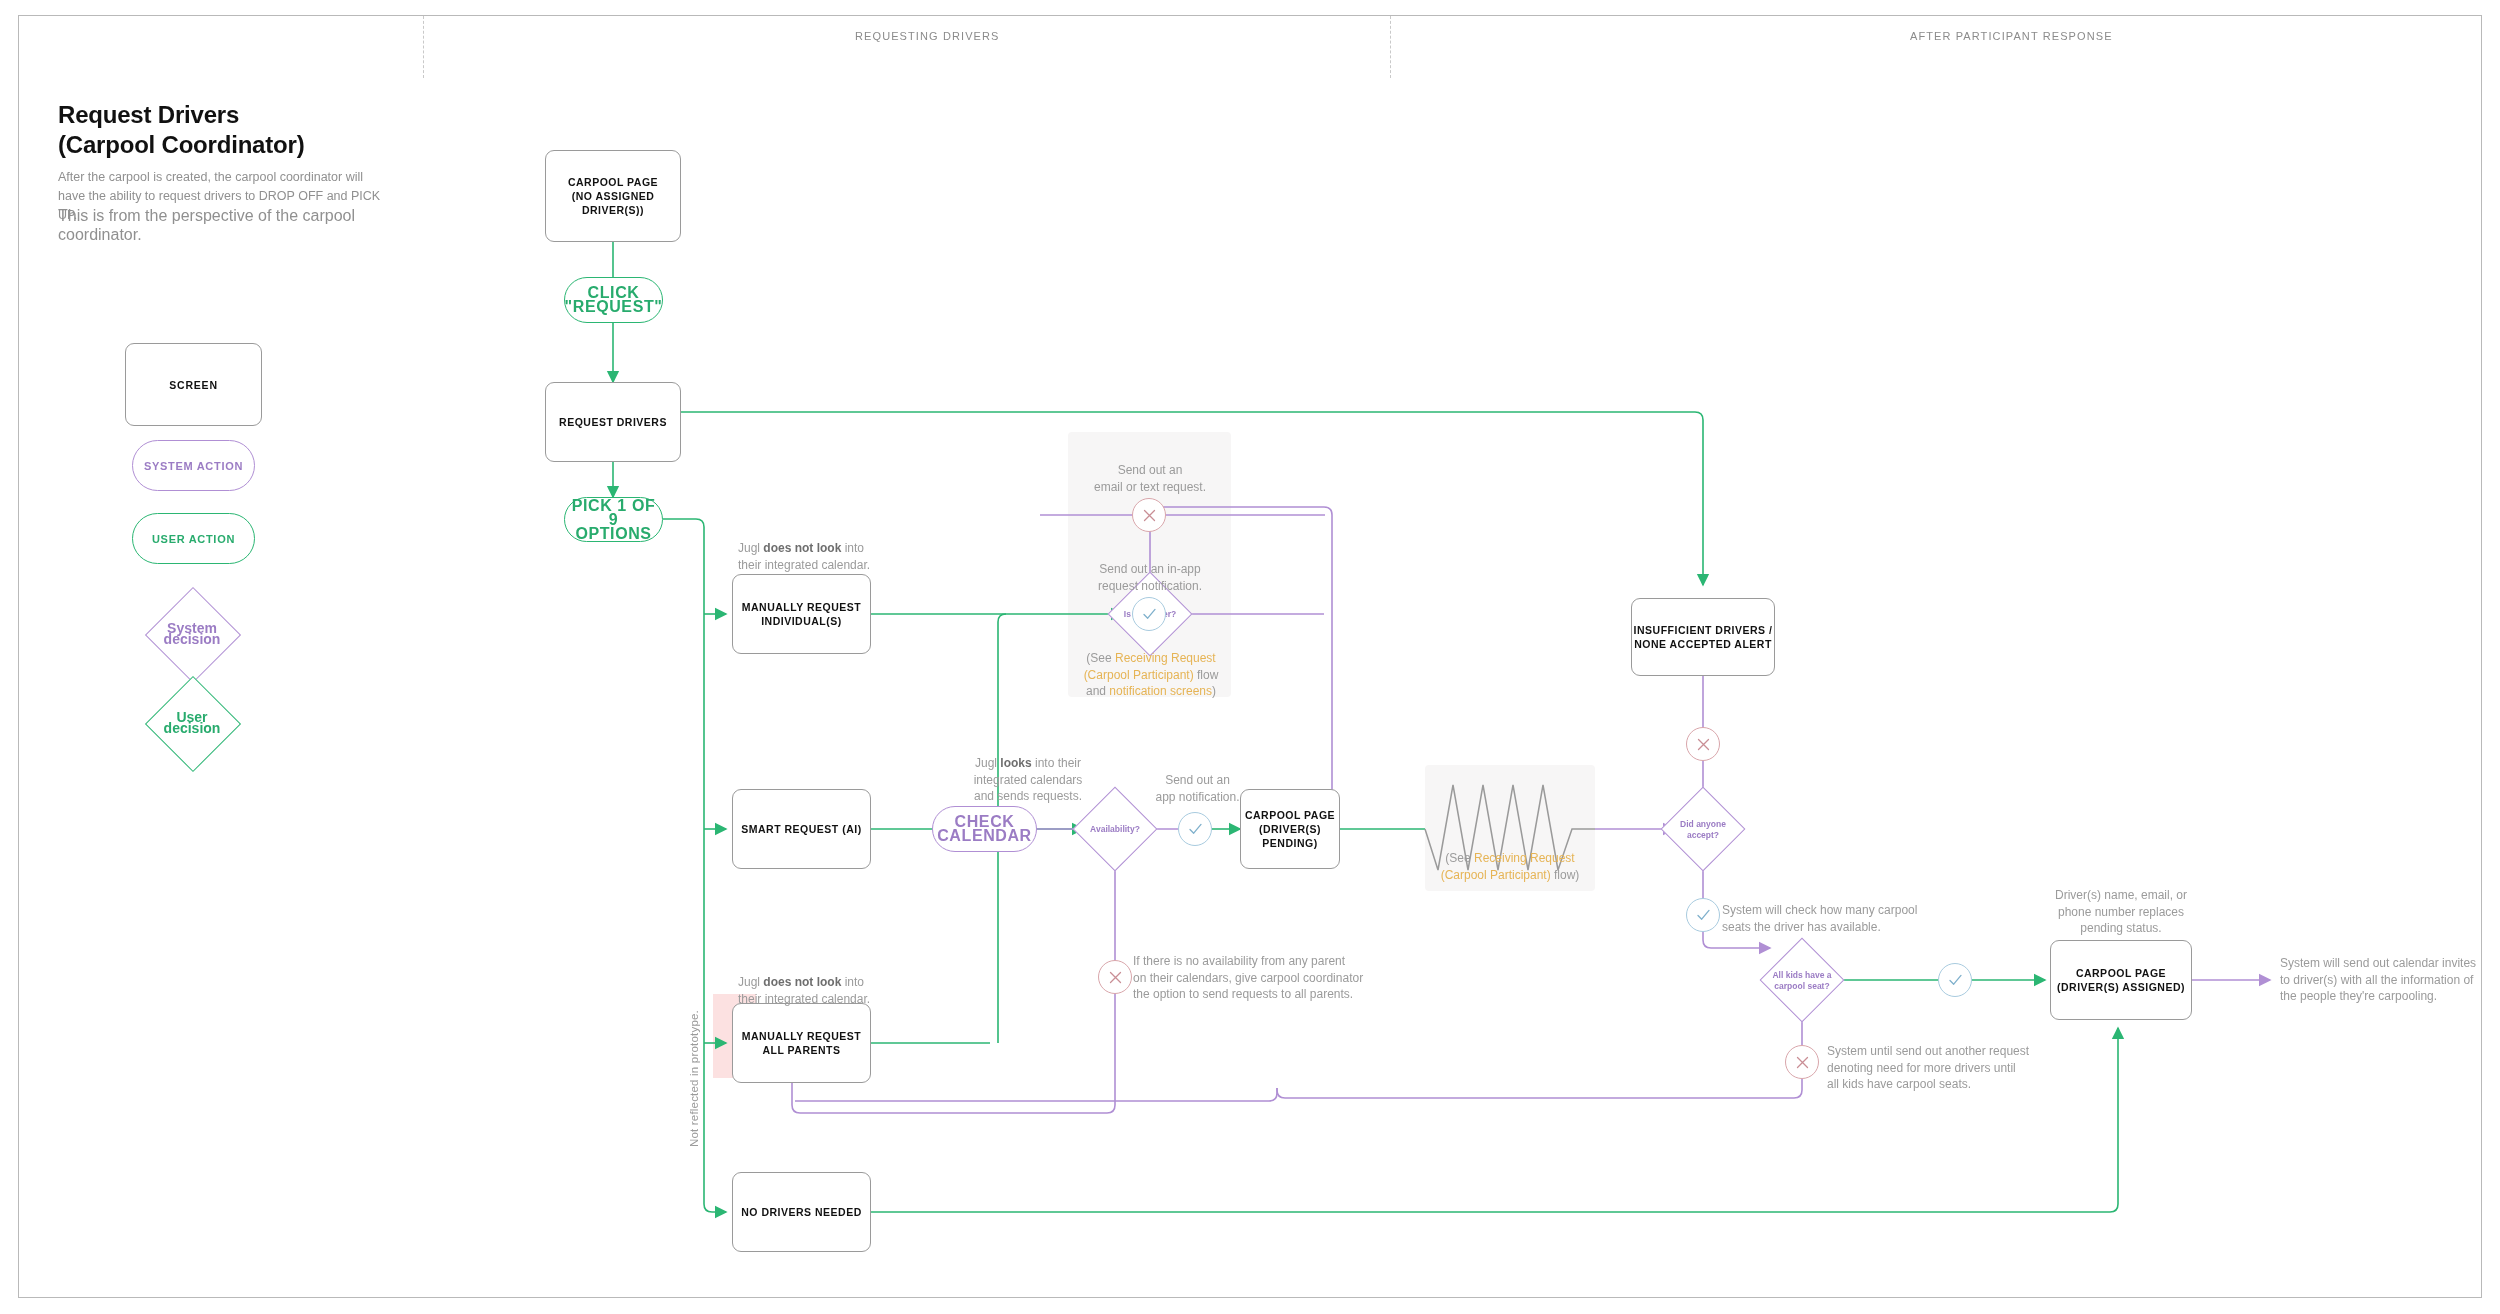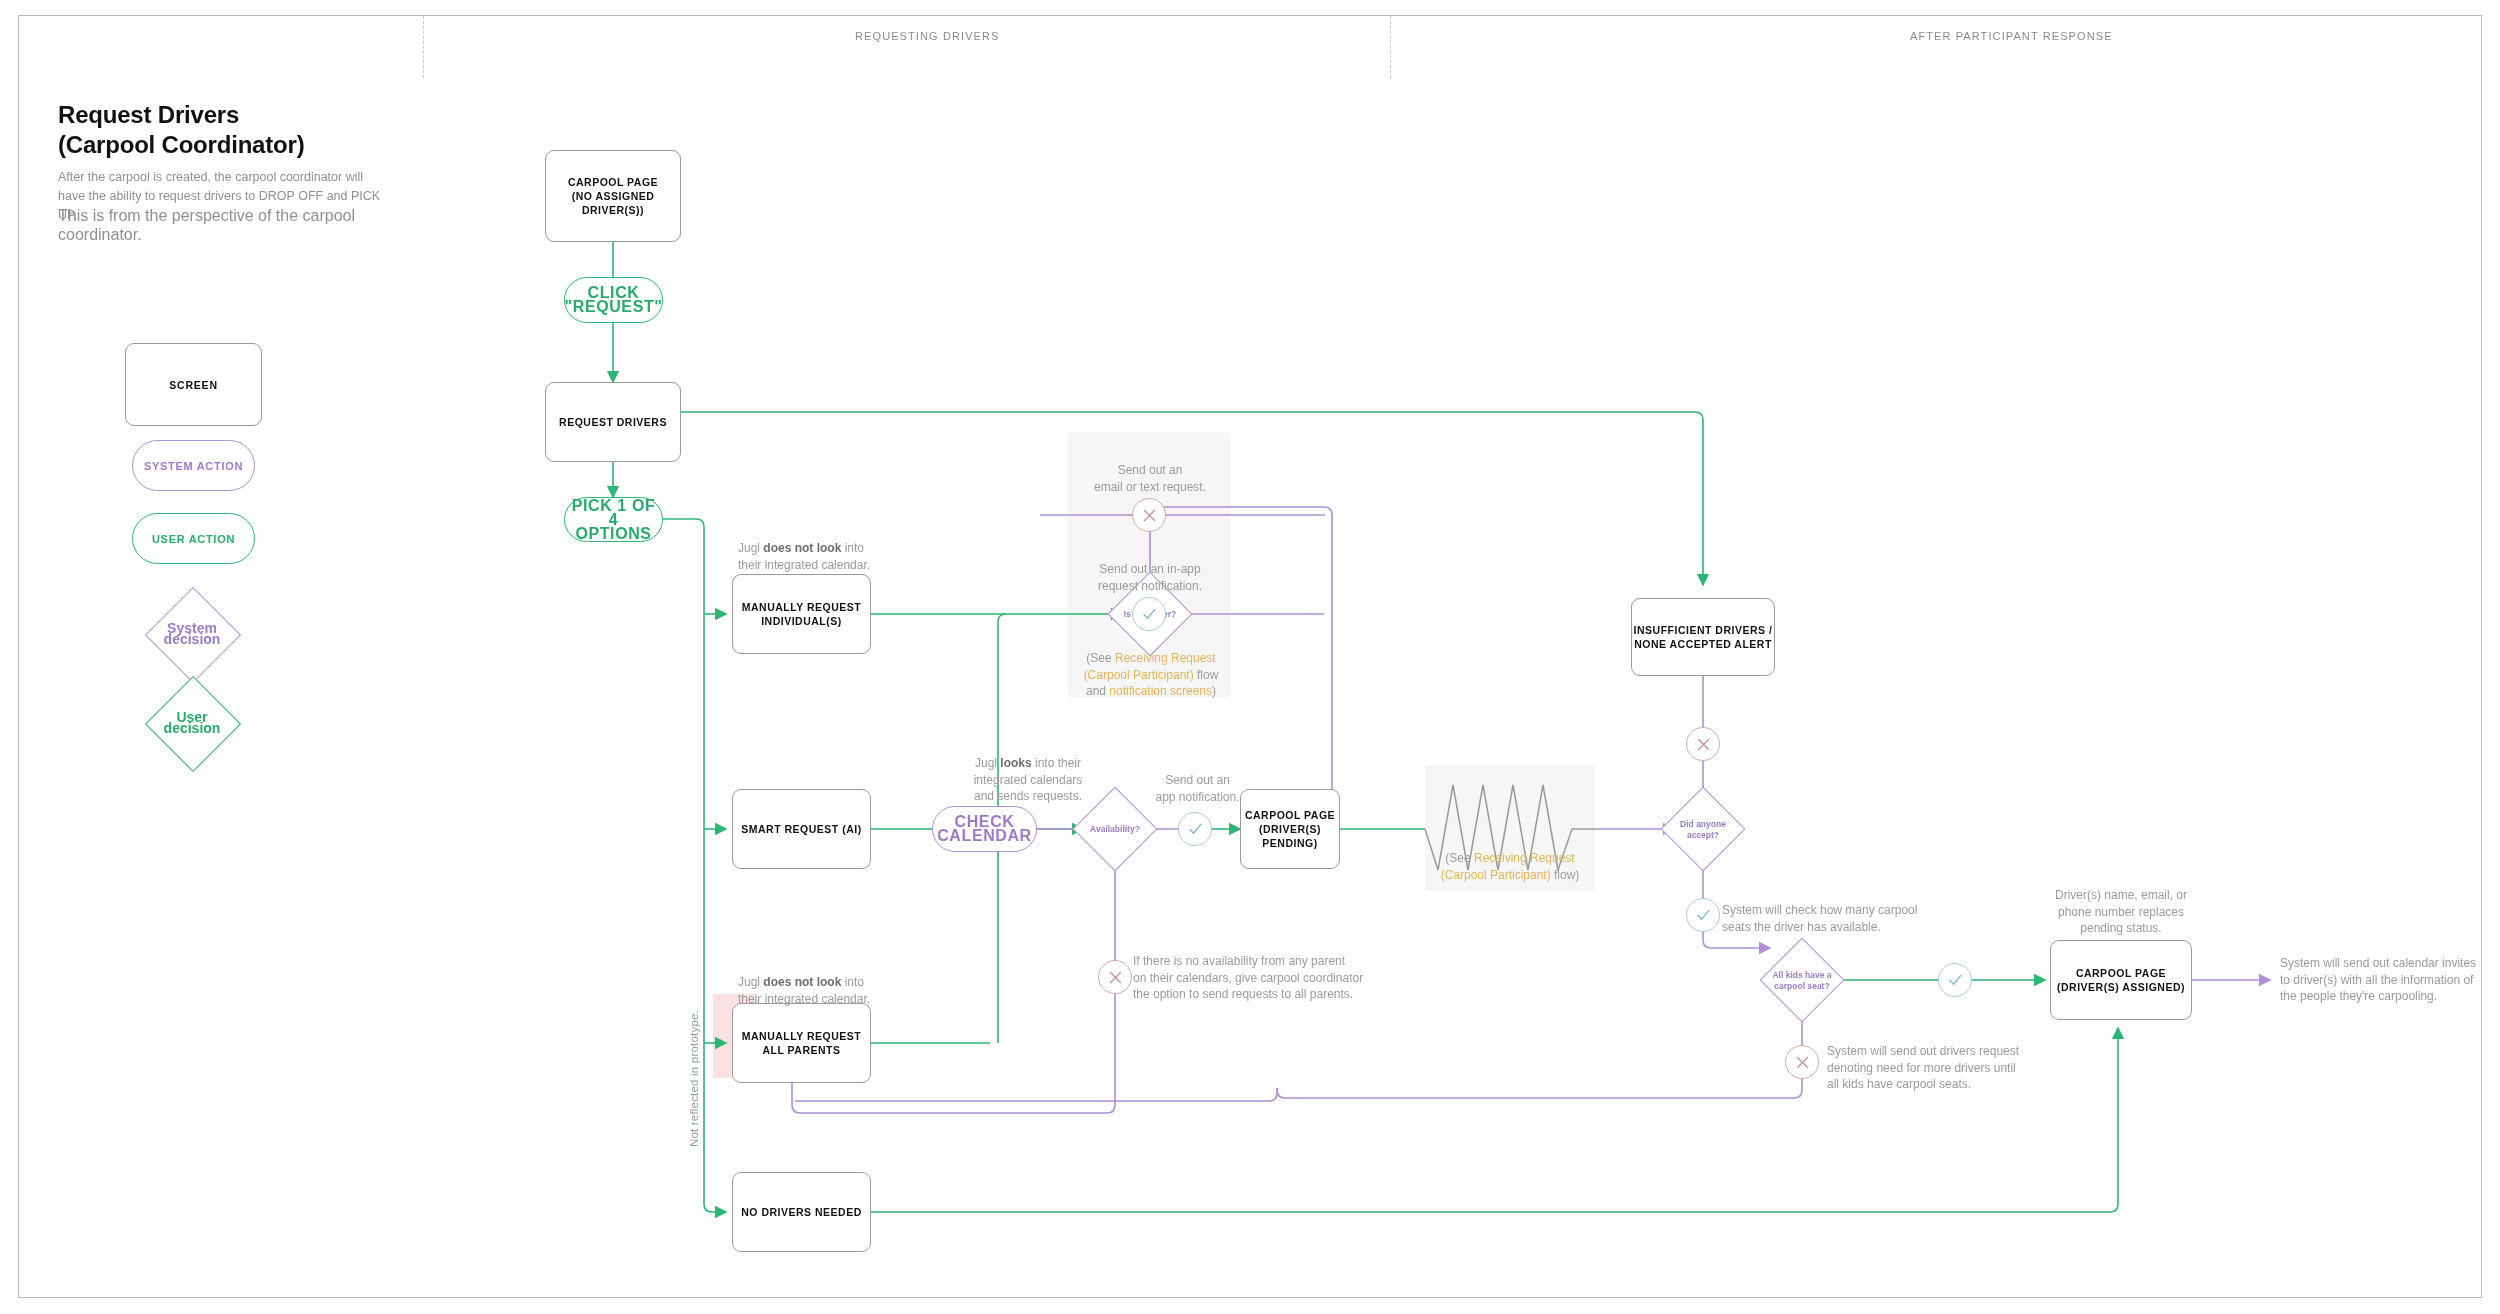--- a/index.html
+++ b/index.html
@@ -185,21 +185,21 @@
       <div>"REQUEST"</div>
     </div>
   </div>
 
   <div class="screen" style="left:545px;top:382px;width:136px;height:80px;">
     <div>REQUEST DRIVERS</div>
   </div>
 
   <div class="pill user" style="left:564px;top:497px;width:99px;height:45px;">
     <div>
-      <div>PICK 1 OF 4</div>
+      <div>PICK 1 OF 9</div>
       <div>OPTIONS</div>
     </div>
   </div>
 
   <div class="screen" style="left:732px;top:574px;width:139px;height:80px;">
     <div>
       <div>MANUALLY REQUEST</div>
       <div>INDIVIDUAL(S)</div>
     </div>
   </div>
@@ -369,21 +369,21 @@
     <div><span>Jugl </span><b>does not look</b><span> into</span></div>
     <div>their integrated calendar.</div>
   </div>
 
   <div class="note" style="left:1722px;top:902px;width:290px;">
     <div>System will check how many carpool</div>
     <div>seats the driver has available.</div>
   </div>
 
   <div class="note" style="left:1827px;top:1043px;width:300px;">
-    <div>System will send out drivers request</div>
+    <div>System until send out another request</div>
     <div>denoting need for more drivers until</div>
     <div>all kids have carpool seats.</div>
   </div>
 
   <div class="note center" style="left:2035px;top:887px;width:172px;">
     <div>Driver(s) name, email, or</div>
     <div>phone number replaces</div>
     <div>pending status.</div>
   </div>
 

